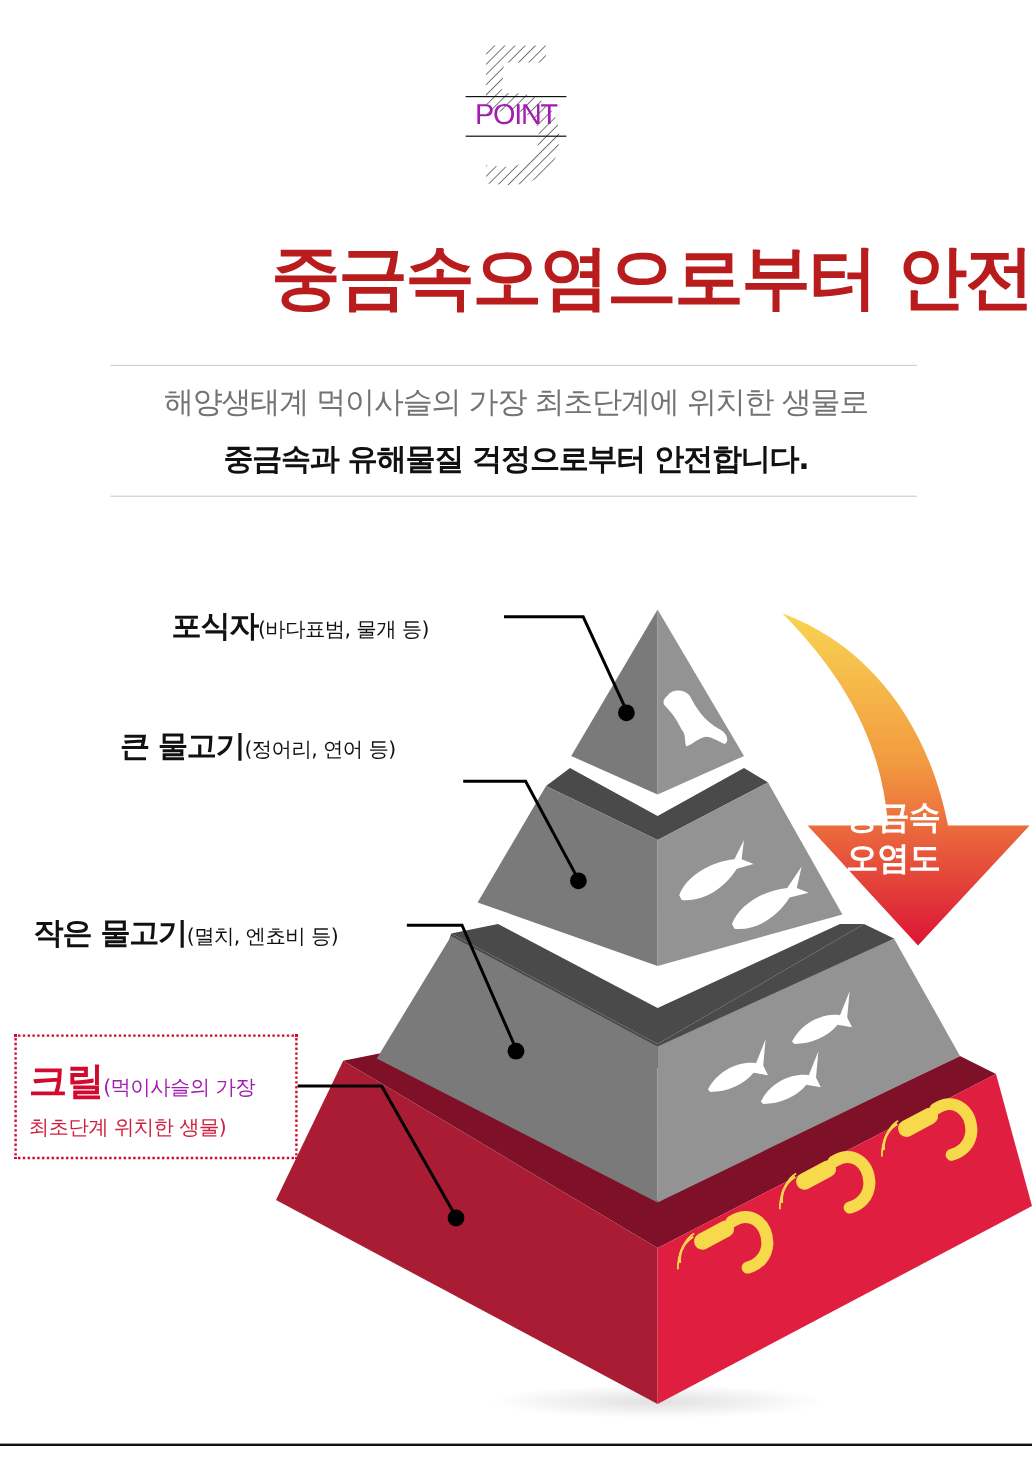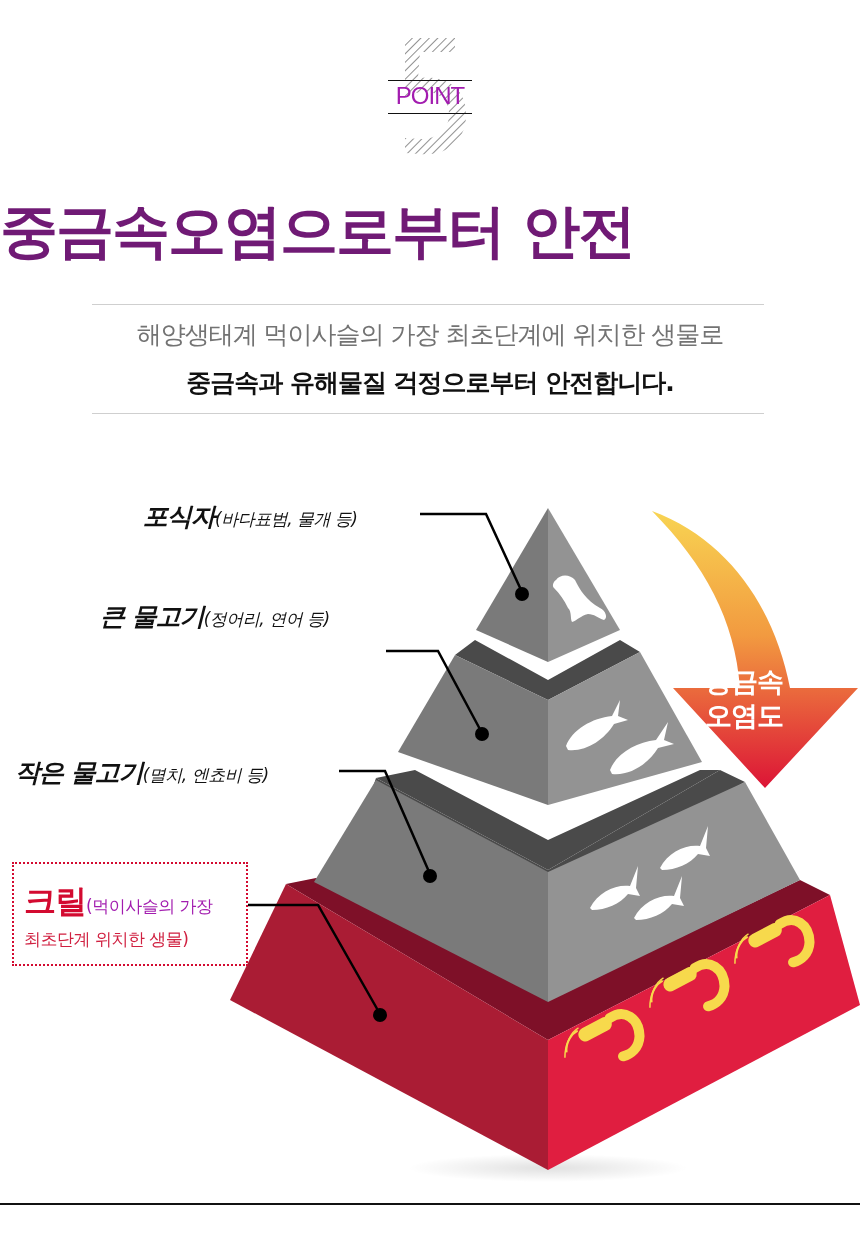--- a/index.html
+++ b/index.html
@@ -3,26 +3,26 @@
 <meta charset="utf-8">
 <style>
   html, body { margin:0; padding:0; background:#ffffff; }
   body { width:860px; height:1236px; position:relative; overflow:hidden;
          font-family:"DejaVu Sans","Liberation Sans",sans-serif; color:#111; }
   .abs { position:absolute; }
   .point-label { left:388px; top:82px; width:84px; text-align:center;
                  font-family:"Liberation Sans",sans-serif; font-size:24px; letter-spacing:-1px;
                  color:#a21caf; line-height:28px; }
   .point-rule { left:388px; width:84px; height:1px; background:#111; }
-  .headline { left:0; top:196px; width:860px; text-align:left; color:#701a75;
+  .headline { left:0; top:196px; width:860px; text-align:right; color:#b91c1c;
               font-size:58px; font-weight:bold; letter-spacing:-2px; line-height:70px; }
   .hr { left:92px; width:672px; height:1px; background:#cfcfcf; }
   .sub1 { left:0; top:318px; width:860px; text-align:center; font-size:25px; color:#737373; letter-spacing:-1px; }
   .sub2 { left:0; top:366px; width:860px; text-align:center; font-size:25px; font-weight:bold; color:#111; letter-spacing:-1px; }
-  .lbl { font-size:25px; font-weight:bold; color:#111; letter-spacing:-1px; white-space:nowrap; line-height:34px;font-style:italic; }
+  .lbl { font-size:25px; font-weight:bold; color:#111; letter-spacing:-1px; white-space:nowrap; line-height:44px; }
   .lbl small { font-size:17px; font-weight:normal; letter-spacing:-0.5px; }
   .krill-box { left:12px; top:862px; width:236px; height:104px; border:2px dotted #d30a30; box-sizing:border-box; }
   .krill-l1 { left:24px; top:880px; color:#d30a30; white-space:nowrap; }
   .krill-l1 b { font-size:32px; letter-spacing:-1px; }
   .krill-l1 span { font-size:17px; color:#a21caf; letter-spacing:-0.5px; }
   .krill-l2 { left:24px; top:928px; font-size:17px; color:#d02040; letter-spacing:-0.5px; white-space:nowrap; }
   .arrow-text { left:705px; top:665px; width:110px; text-align:left; color:#fff; font-size:27px; font-weight:bold; line-height:34px; letter-spacing:-1px; }
   .bottom-rule { left:0; top:1203px; width:860px; height:2px; background:#111; }
   svg { position:absolute; left:0; top:0; }
 </style>
@@ -146,21 +146,21 @@
 <div class="abs sub1">해양생태계 먹이사슬의 가장 최초단계에 위치한 생물로</div>
 <div class="abs sub2">중금속과 유해물질 걱정으로부터 안전합니다.</div>
 <div class="abs hr" style="top:413px;"></div>
 
 <div class="abs lbl" style="left:143px; top:500px;">
   <span>포식자</span><small>(바다표범, 물개 등)</small>
 </div>
 <div class="abs lbl" style="left:100px; top:600px;">
   <span>큰 물고기</span><small>(정어리, 연어 등)</small>
 </div>
-<div class="abs lbl" style="left:15px; top:756px;">
+<div class="abs lbl" style="left:28px; top:756px;">
   <span>작은 물고기</span><small>(멸치, 엔쵸비 등)</small>
 </div>
 
 <div class="abs krill-box"></div>
 <div class="abs krill-l1">
   <b>크릴</b><span>(먹이사슬의 가장</span>
 </div>
 <div class="abs krill-l2">최초단계 위치한 생물)</div>
 
 <div class="abs arrow-text">

